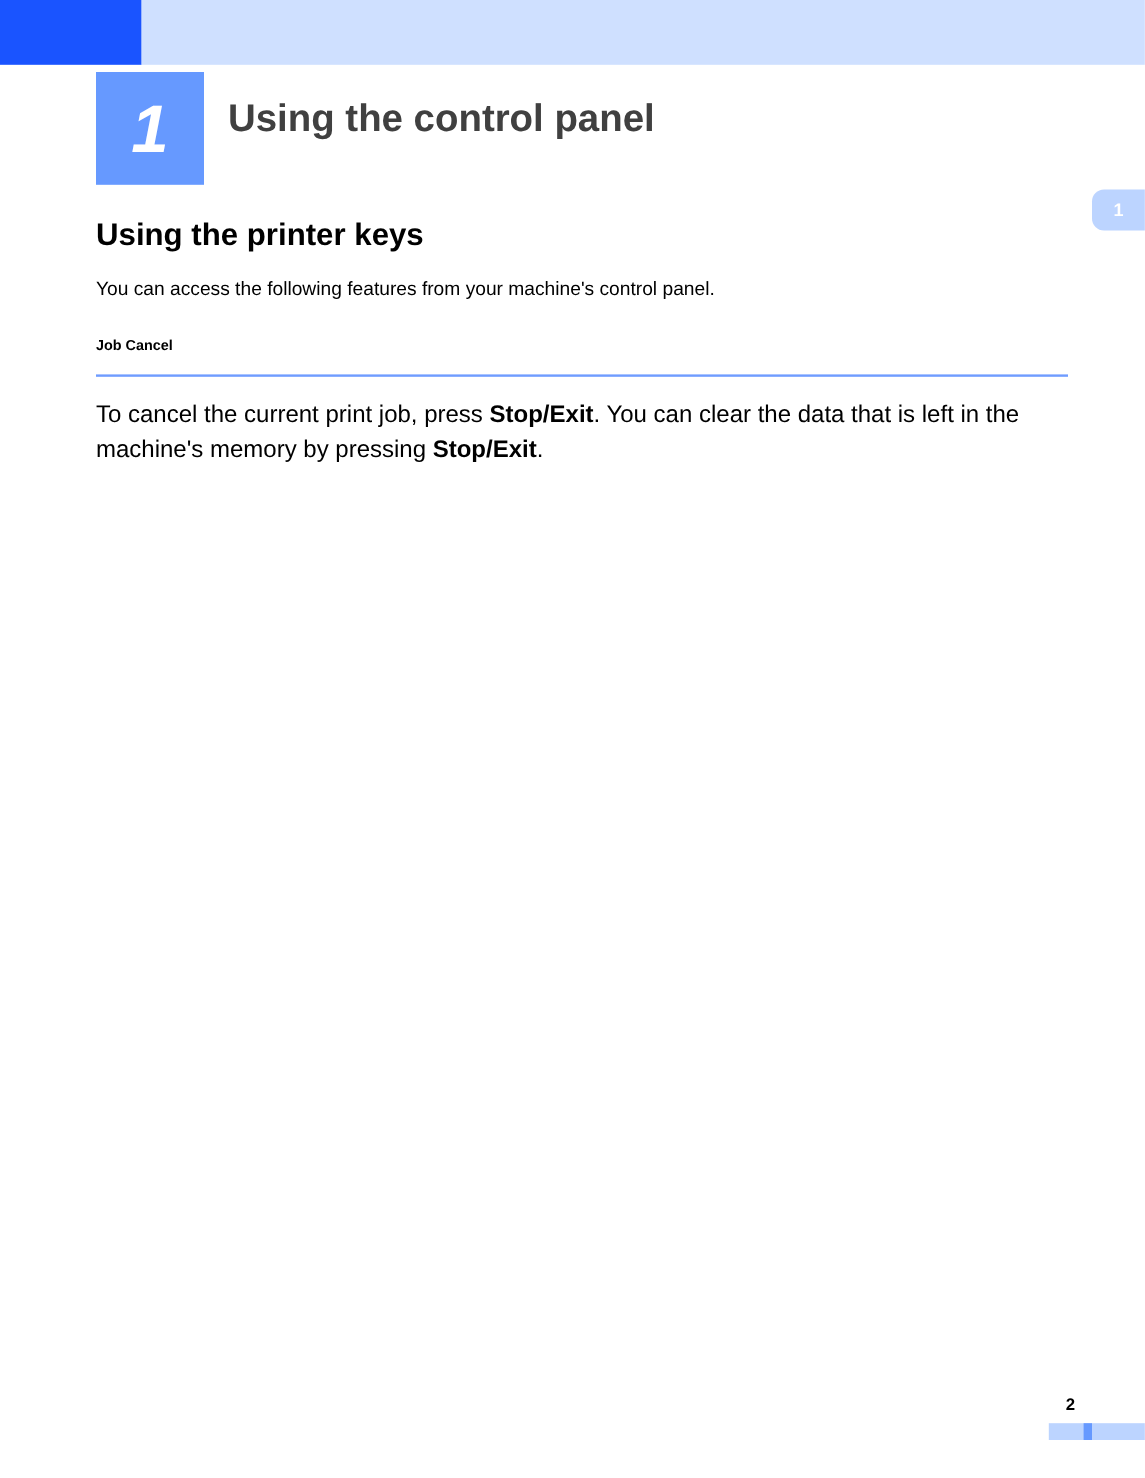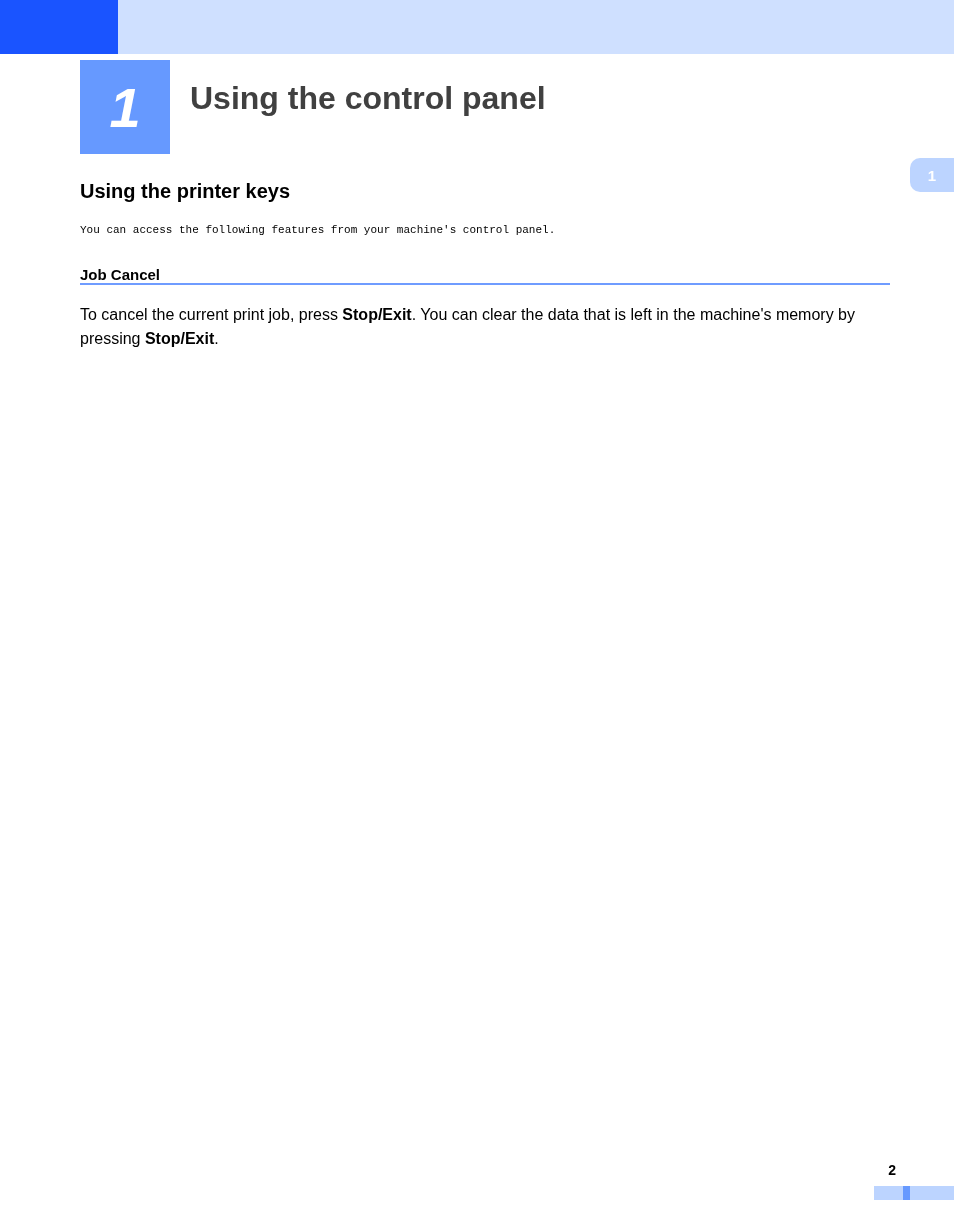--- a/index.html
+++ b/index.html
@@ -79,39 +79,38 @@
       font-size: 15px;
       font-weight: bold;
     }
     .content {
       position: absolute;
       top: 180px;
       left: 80px;
       width: 810px;
     }
     .section-heading {
-      font-size: 20px;
+      font-size: 26px;
       font-weight: bold;
       margin-bottom: 20px;
     }
     .body-text {
-      font-size: 11px;
+      font-size: 16px;
       line-height: 1.4;
       margin-bottom: 28px;
-      font-family: Liberation Mono, monospace;
     }
     .subsection-heading {
-      font-size: 15px;
+      font-size: 12px;
       font-weight: bold;
-      padding-bottom: 0;
+      padding-bottom: 17px;
       border-bottom: 2px solid #6f9cff;
       margin-bottom: 18px;
     }
     .job-text {
-      font-size: 16px;
+      font-size: 20px;
       line-height: 1.45;
     }
     .job-text .bold {
       font-weight: bold;
     }
     .page-number {
       position: absolute;
       bottom: 54px;
       right: 58px;
       font-size: 14px;

